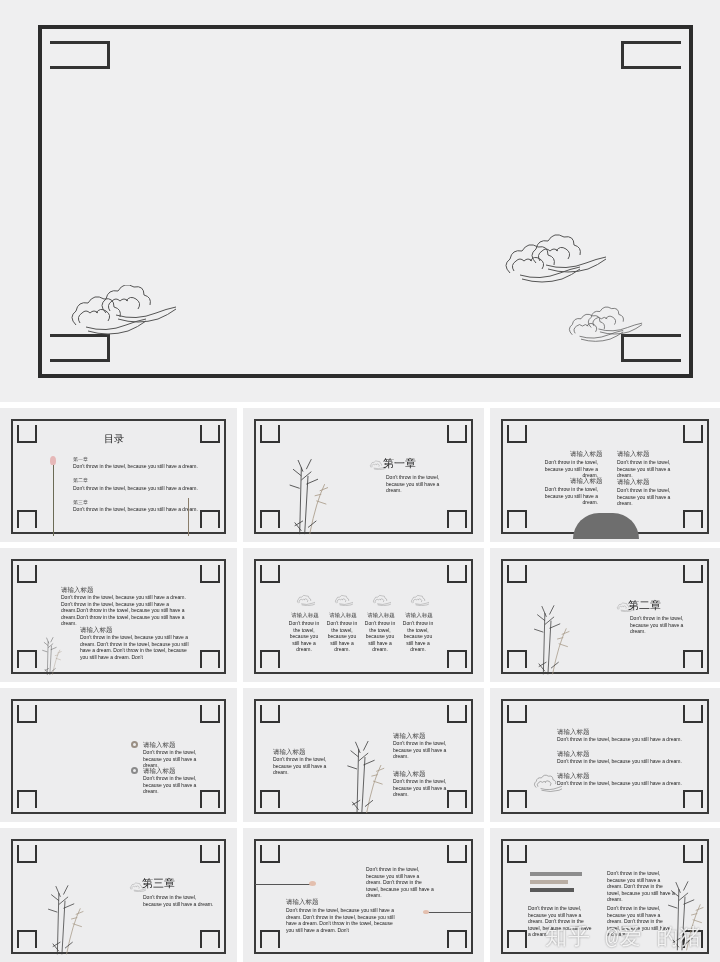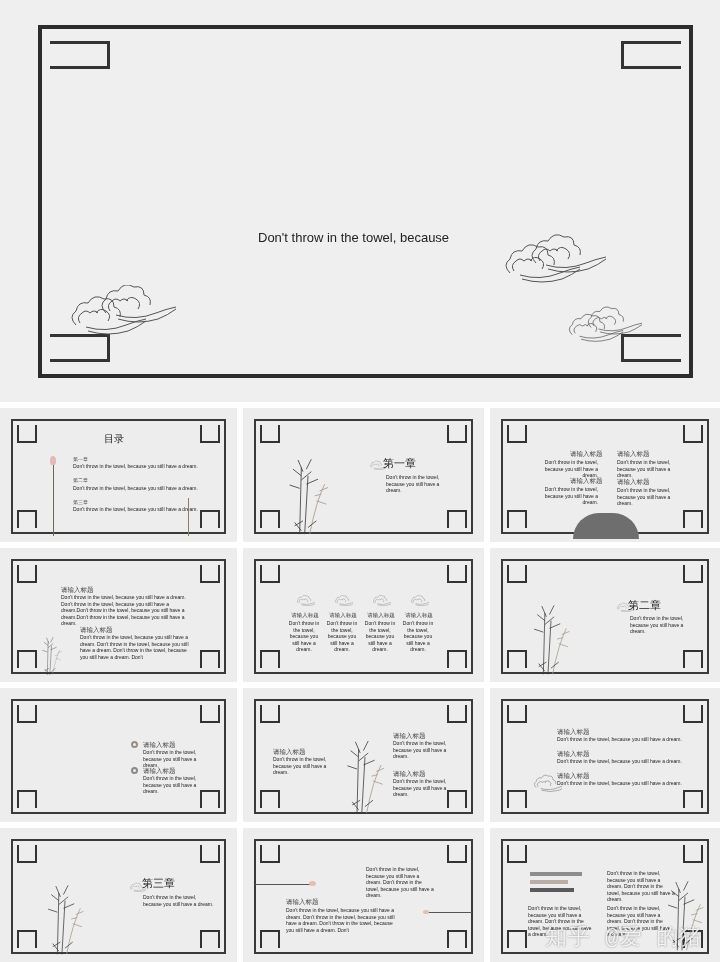--- a/index.html
+++ b/index.html
@@ -67,21 +67,20 @@
 </svg>
 
 <div class="slide main-slide">
   <div class="frame">
     <div class="corner c-tl2"></div>
     <div class="corner c-tr2"></div>
     <div class="corner c-bl2"></div>
     <div class="corner c-br2"></div>
   </div>
   <div class="main-sub">
-    <div>Don't throw in the towel, because</div>
   </div>
   <svg class="cloud" style="left:66px;top:285px" width="120" height="70" viewBox="0 0 120 70">
     <use href="#cloud-shape"></use>
       <use href="#cloud-shape" transform="translate(30,-12)"></use>
   </svg>
   <svg class="cloud" style="left:500px;top:233px" width="110" height="60" viewBox="0 0 110 60">
     <use href="#cloud-shape"></use>
       <use href="#cloud-shape" transform="translate(26,-10)"></use>
   </svg>
   <svg class="cloud" style="left:565px;top:305px" width="80" height="45" viewBox="0 0 110 60">

